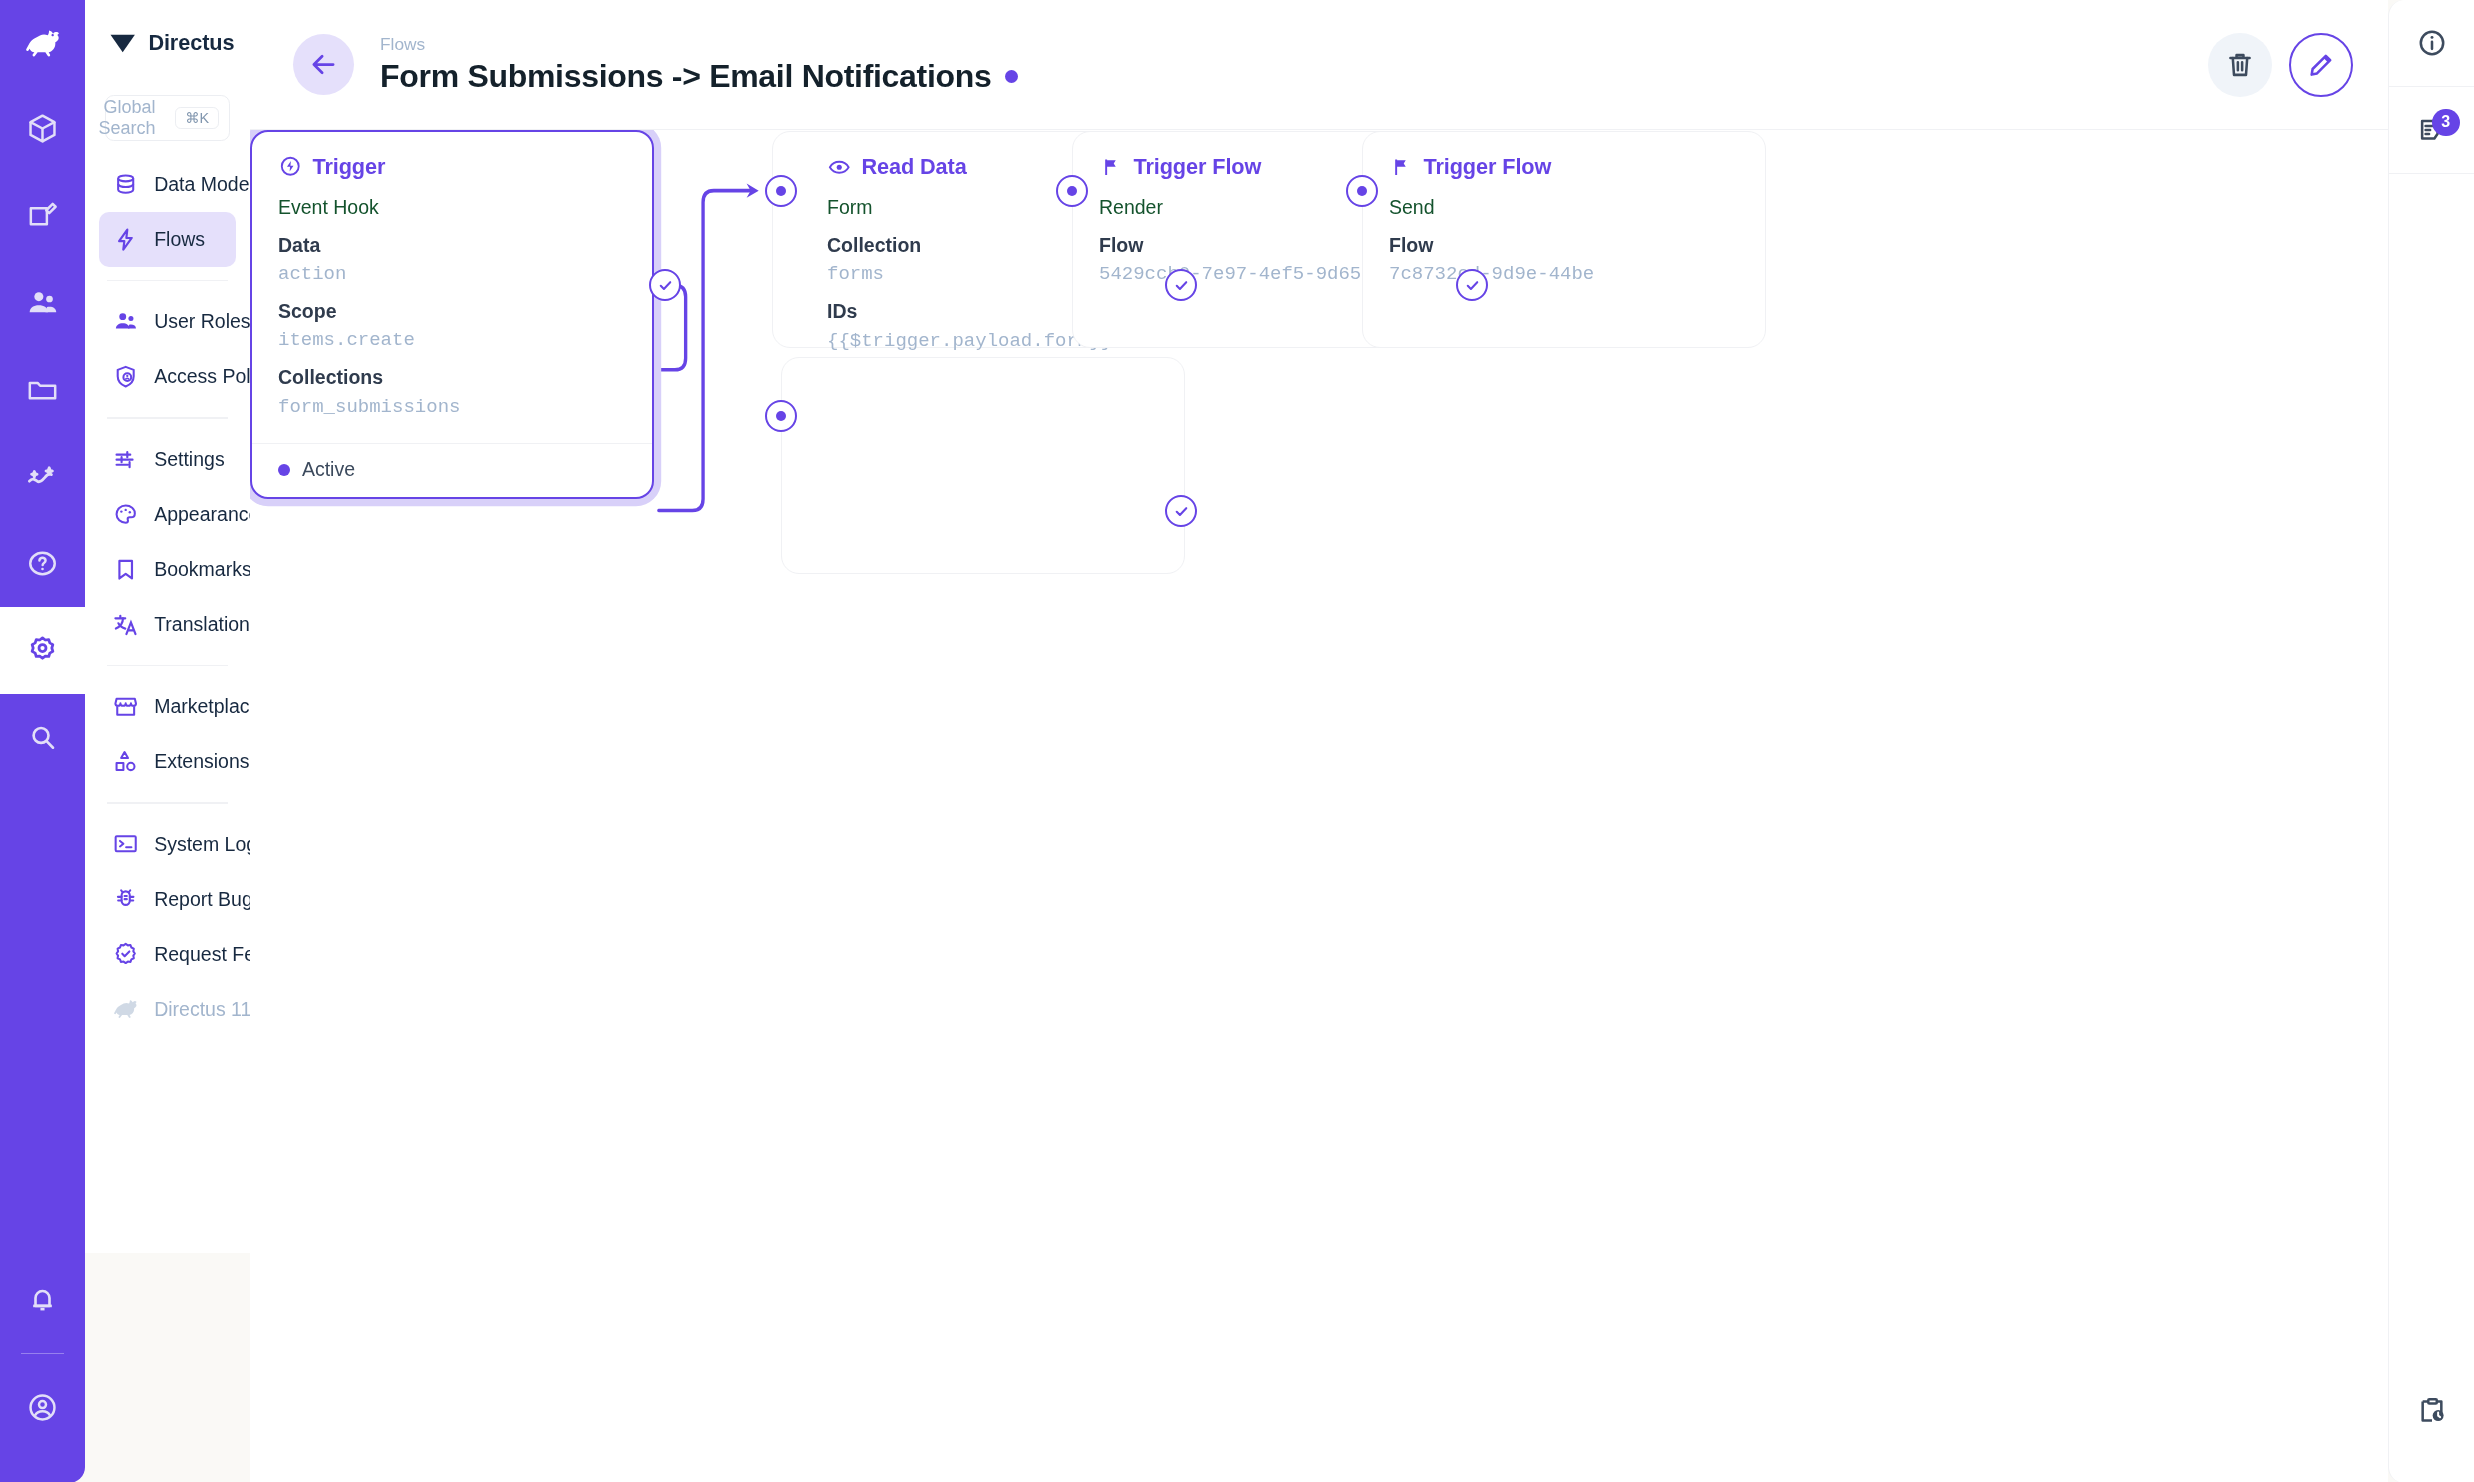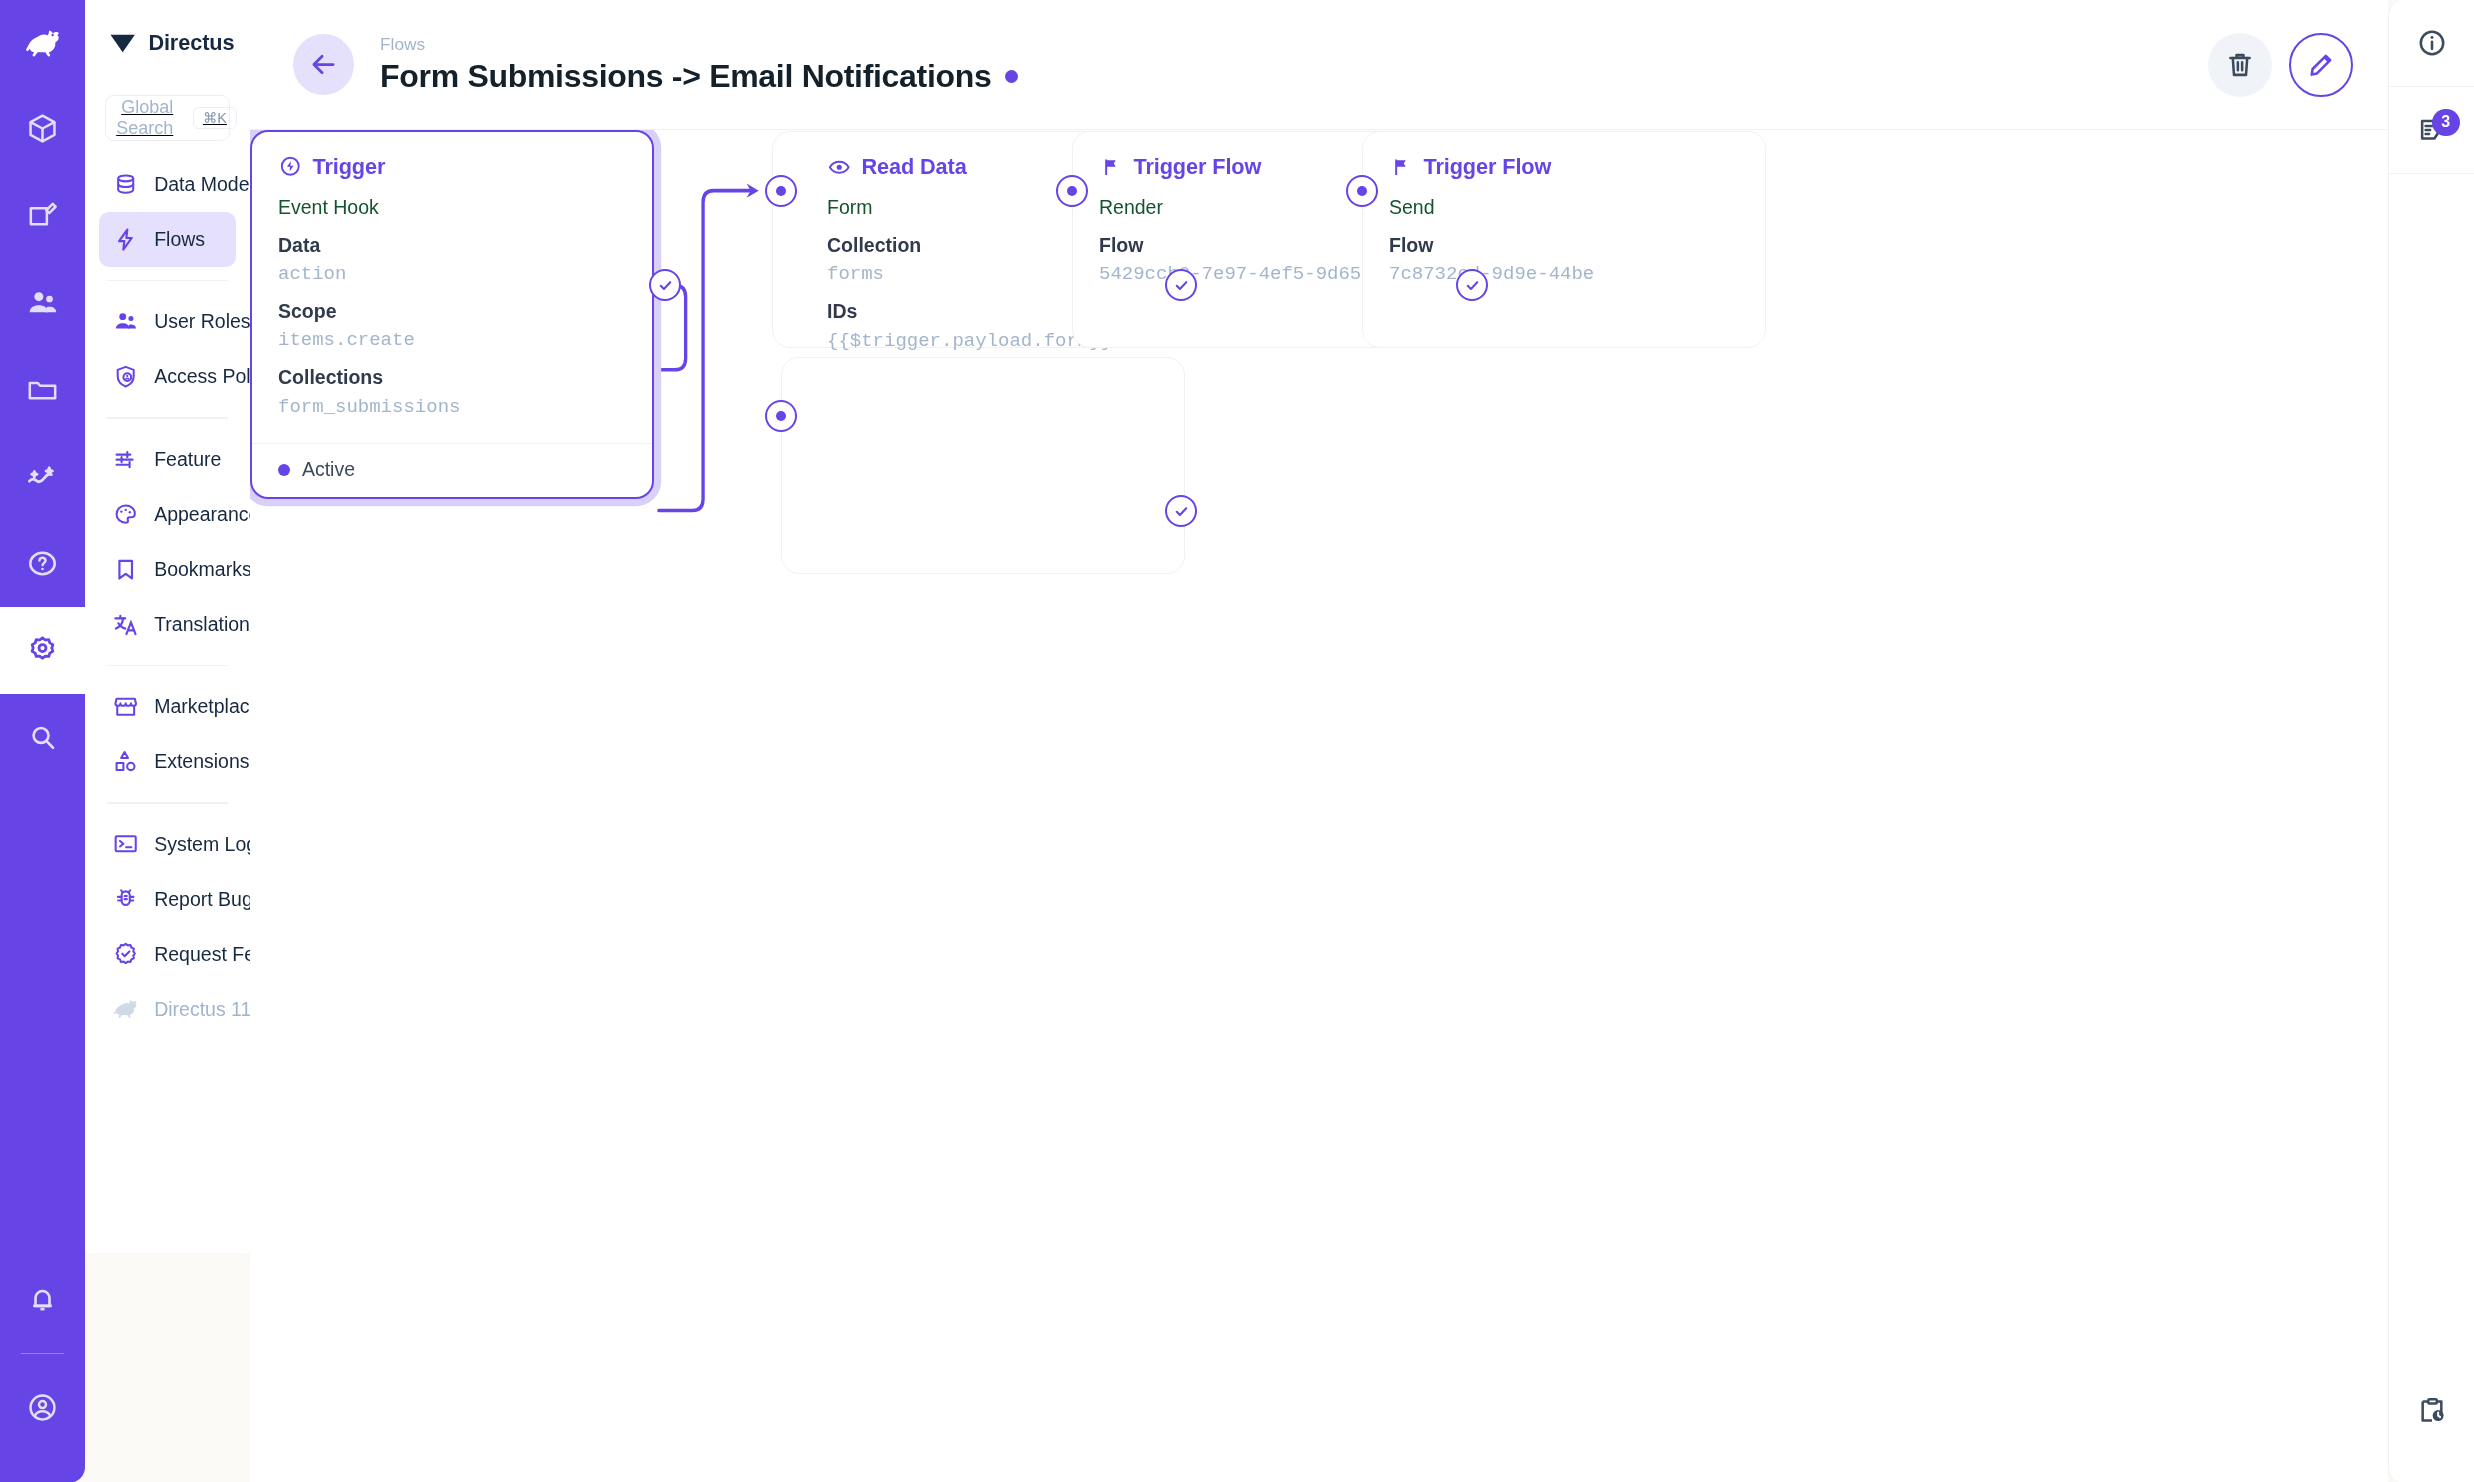--- a/index.html
+++ b/index.html
@@ -16,21 +16,21 @@
   .rail-ico.active{background:#ffffff;}
   .rail-spacer{flex:1 1 auto;}
   .rail-div{width:43px;height:1.4px;background:rgba(255,255,255,.32);margin:10px 0;}
 
   
   .modbar{position:relative;width:165px;height:1253px;background:#fff;flex:0 0 165px;padding:0 14.4px;}
   .brand{display:flex;align-items:center;gap:11.6px;height:85px;padding-left:10px;}
   .brand-mark{width:27.4px;height:21.7px;}
   .brand-name{font-size:21.7px;font-weight:600;color:#172940;letter-spacing:-0.1px;}
   .gsearch{margin:10px 5.8px 0 5.8px;height:46px;border:1.4px solid #eceef2;border-radius:8.7px;
-    display:flex;align-items:center;justify-content:space-between;padding:0 10px;gap:20px;cursor:text;text-decoration:underline;}
+    display:flex;align-items:center;justify-content:flex-end;padding:0 10px;gap:20px;cursor:text;}
   .gsearch .ph{font-size:18px;color:#a2b5cd;flex:1 1 auto;text-align:right;}
   .gsearch .kbd{border:1.4px solid #eceef2;border-radius:5.8px;font-size:14.4px;color:#8196ae;
     padding:2.9px 8.7px;line-height:1;}
   .navgroup{margin-top:16px;}
   .navitem{display:flex;align-items:center;gap:14.4px;height:55px;padding:0 13px;border-radius:10px;cursor:pointer;}
   .navitem.sel{background:#e5e0fb;}
   .navitem svg{width:27.4px;height:27.4px;flex:0 0 27.4px;}
   .navitem .lbl{font-size:19.5px;color:#172940;white-space:nowrap;}
   .navitem.muted .lbl{color:#a2b5cd;}
   .navitem.muted svg{opacity:.5;}
@@ -230,21 +230,21 @@
     </div>
 
     <div class="navsep"></div>
 
     <div class="navgroup" style="margin-top:0">
       <div class="navitem">
         <svg viewBox="0 0 24 24" fill="none" stroke="#6644e6" stroke-width="1.9" stroke-linecap="round">
           <path d="M4 7.6h12M4 12h14M4 16.4h10"></path>
           <path d="M13.4 5.4v4.4M8.4 9.8v4.4M15.4 14.2v4.4"></path>
         </svg>
-        <span class="lbl">Feature</span>
+        <span class="lbl">Settings</span>
       </div>
       <div class="navitem">
         <svg viewBox="0 0 24 24" fill="none" stroke="#6644e6" stroke-width="1.8">
           <path d="M12 4c-4.4 0-8 3.3-8 7.6 0 4.3 3.6 7.4 8 7.4 1.2 0 2-.7 2-1.7 0-.6-.3-1-.3-1.5 0-.9.7-1.5 1.7-1.5h1.3c2 0 3.3-1.4 3.3-3.4C20 6.9 16.4 4 12 4z"></path>
           <circle cx="8.2" cy="9.3" r="1.05" fill="#6644e6" stroke="none"></circle>
           <circle cx="12" cy="7.8" r="1.05" fill="#6644e6" stroke="none"></circle>
           <circle cx="15.6" cy="9.8" r="1.05" fill="#6644e6" stroke="none"></circle>
         </svg>
         <span class="lbl">Appearance</span>
       </div>

